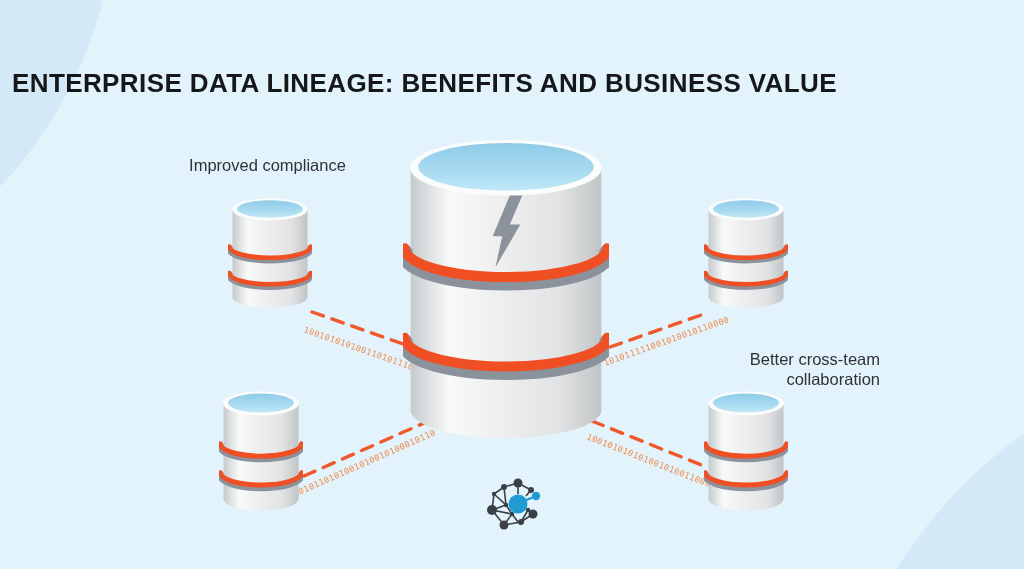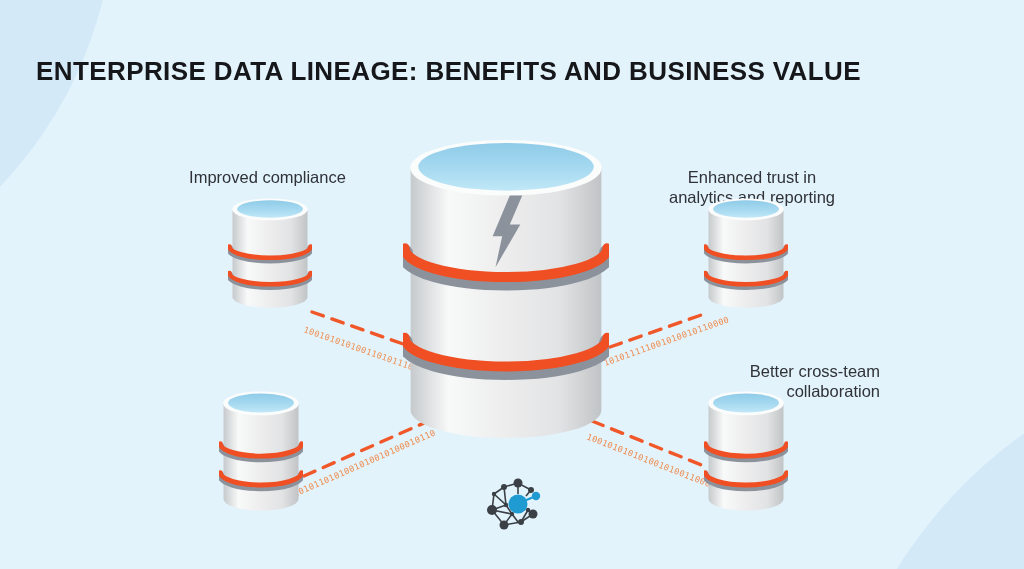--- a/index.html
+++ b/index.html
@@ -5,26 +5,26 @@
   html,body{margin:0;padding:0;background:#cfd8df;}
   #canvas{
     position:relative;width:1024px;height:569px;overflow:hidden;
     background:#e3f3fc;
     font-family:"Liberation Sans",sans-serif;
   }
   .bg-circle{position:absolute;border-radius:50%;background:#d3e9f8;}
   #bg-circle-tl{width:830px;height:830px;left:-715px;top:-515px;}
   #bg-circle-br{width:950px;height:950px;left:825px;top:345px;}
   #title{
-    position:absolute;left:0;top:56px;width:861px;text-align:right;
-    font-size:26px;font-weight:800;letter-spacing:.4px;color:#15171a;margin:0;
+    position:absolute;left:0;top:56px;width:861px;text-align:left;
+    font-size:26px;font-weight:800;letter-spacing:.4px;color:#15171a;margin:12px;
   }
   .benefit-label{
     position:absolute;text-align:center;color:#2f3237;
-    font-size:16.5px;line-height:1.22;font-weight:400;margin-top:12px;
+    font-size:16.5px;line-height:1.22;font-weight:400;
   }
   #label-top-left{left:150px;top:155px;width:235px;}
   #label-top-right{left:633px;top:155px;width:238px;}
   #label-bottom-left{left:138px;top:349px;width:260px;}
   #label-bottom-right{left:645px;top:349px;width:235px;text-align:right;}
   .abs{position:absolute;}
   svg{display:block;}
   #defs-holder{position:absolute;width:0;height:0;overflow:hidden;}
 </style>
 </head>
@@ -86,24 +86,20 @@
       <text transform="translate(303 332) rotate(19.3)">100101010100110101110010</text>
       <text transform="translate(605 366) rotate(-19.5)">101011111001010010110000</text>
       <text transform="translate(295 497) rotate(-23.8)">1010110101001010010100010110</text>
       <text transform="translate(586 439) rotate(21.4)">10010101010100101001100011</text>
     </g>
   </svg>
 
   <div class="benefit-label" id="label-top-left">
     <span>Improved compliance</span><br>
   </div>
-  <div class="benefit-label" id="label-top-right">
-    <span>Enhanced trust in</span><br>
-    <span>analytics and reporting</span>
-  </div>
   <div class="benefit-label" id="label-bottom-right">
     <span>Better cross-team</span><br>
     <span>collaboration</span>
   </div>
 
   <svg class="abs" style="left:228px;top:198px" width="84" height="112" viewBox="-6 -1 112 148" preserveAspectRatio="none">
     <use href="#cyl-small"></use>
   </svg>
   <svg class="abs" style="left:704px;top:198px" width="84" height="112" viewBox="-6 -1 112 148" preserveAspectRatio="none">
     <use href="#cyl-small"></use>

